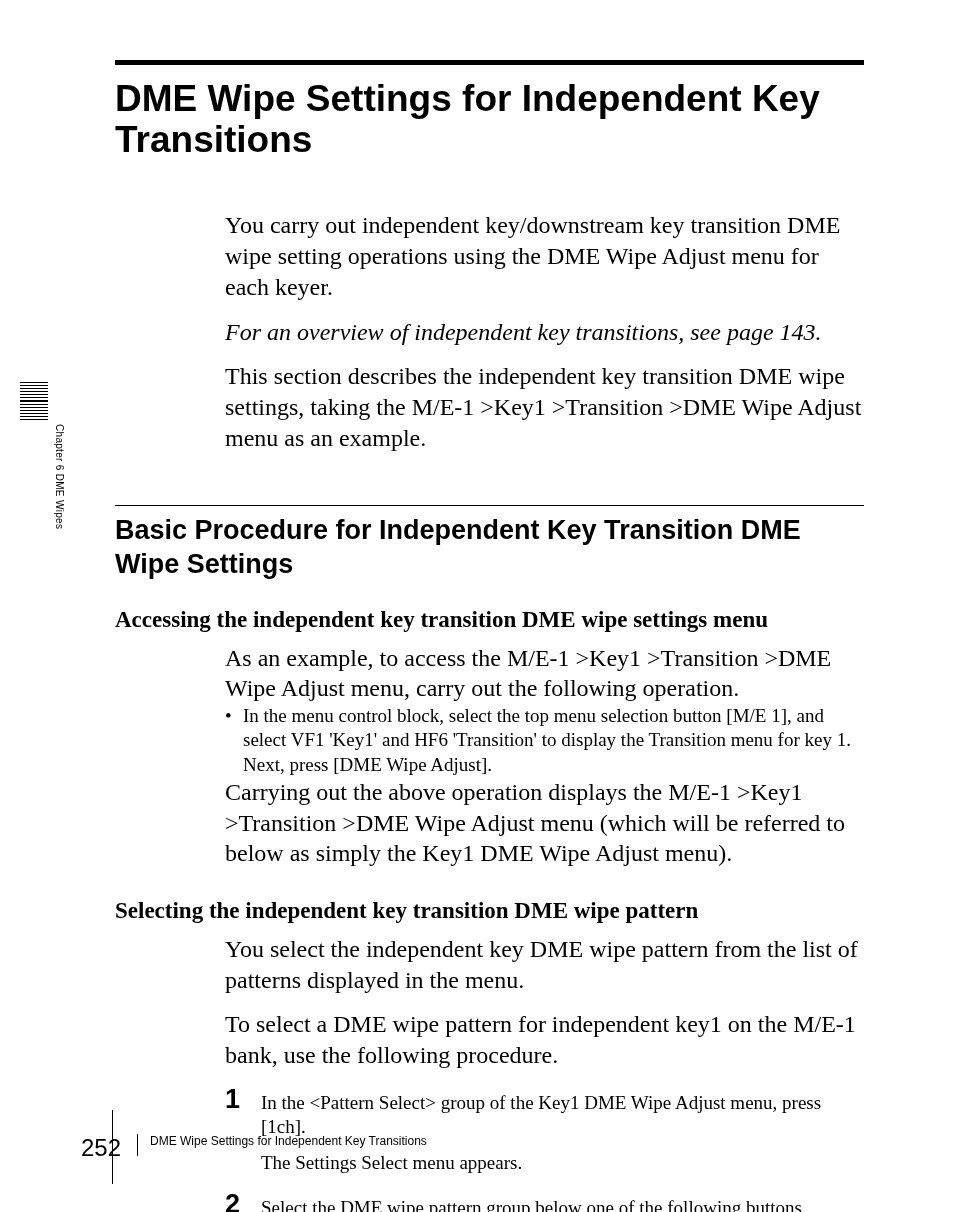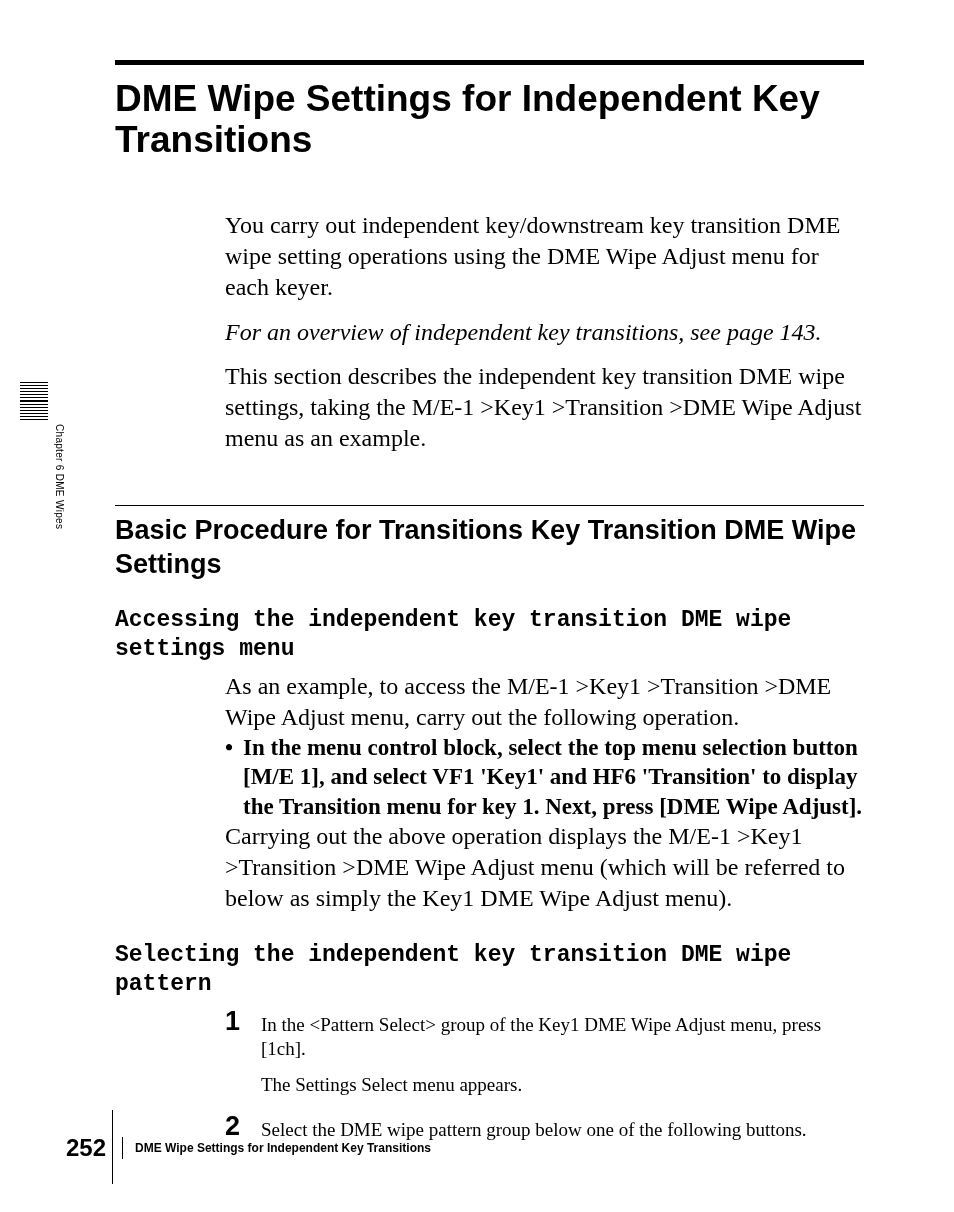--- a/index.html
+++ b/index.html
@@ -50,36 +50,35 @@
       margin-bottom: 8px;
     }
     .h2 {
       font-family: Arial, Helvetica, sans-serif;
       font-weight: bold;
       font-size: 27px;
       line-height: 1.25;
       margin-bottom: 24px;
     }
     .h3 {
-      font-family: Liberation Mono, monospace;
+      font-family: Liberation Serif, serif;
       font-weight: bold;
       font-size: 23px;
       line-height: 1.25;
       margin-bottom: 8px;
     }
     .bullet-list {
       list-style: none;
       margin-left: 0;
     }
     .bullet-list li {
-      font-size: 23px;
+      font-size: 19px;
       line-height: 1.28;
       padding-left: 18px;
       position: relative;
-      font-weight: bold;
     }
     .bullet-list li::before {
       content: "•";
       position: absolute;
       left: 0;
       top: 0;
     }
     .step-row {
       display: flex;
       align-items: flex-start;
@@ -131,24 +130,23 @@
     .sidebar-label {
       writing-mode: vertical-rl;
       font-family: Arial, Helvetica, sans-serif;
       font-size: 10px;
       margin-top: 46px;
       letter-spacing: 0.3px;
     }
     .footer {
       position: absolute;
       bottom: 50px;
-      left: 66px;
-      display: flex;
-      align-items: center;
-      font-weight: bold;
+      left: 81px;
+      display: flex;
+      align-items: flex-start;
     }
     .page-num {
       font-family: Arial, Helvetica, sans-serif;
       font-size: 24px;
       margin-right: 16px;
     }
     .footer-sep {
       width: 1px;
       height: 22px;
       background: #000;
@@ -177,35 +175,39 @@
   <div class="title-rule"></div>
   <h1 class="main-title">DME Wipe Settings for Independent Key Transitions</h1>
 
   <div class="body-text">
     <p class="para">You carry out independent key/downstream key transition DME wipe setting operations using the DME Wipe Adjust menu for each keyer.</p>
     <p class="para italic">For an overview of independent key transitions, see page 143.</p>
     <p class="para">This section describes the independent key transition DME wipe settings, taking the M/E-1 &gt;Key1 &gt;Transition &gt;DME Wipe Adjust menu as an example.</p>
   </div>
 
   <div class="section-divider"></div>
-  <h2 class="h2">Basic Procedure for Transitions Key Transition DME Wipe Settings</h2>
+  <h2 class="h2">Basic Procedure for Independent Key Transition DME Wipe Settings</h2>
 
   <div class="section-block">
     <h3 class="h3">Accessing the independent key transition DME wipe settings menu</h3>
     <div class="body-text">
       <p class="para" style="margin-bottom:0">As an example, to access the M/E-1 &gt;Key1 &gt;Transition &gt;DME Wipe Adjust menu, carry out the following operation.</p>
       <ul class="bullet-list">
         <li>In the menu control block, select the top menu selection button [M/E 1], and select VF1 'Key1' and HF6 'Transition' to display the Transition menu for key 1. Next, press [DME Wipe Adjust].</li>
       </ul>
       <p class="para" style="margin-bottom:12px">Carrying out the above operation displays the M/E-1 &gt;Key1 &gt;Transition &gt;DME Wipe Adjust menu (which will be referred to below as simply the Key1 DME Wipe Adjust menu).</p>
     </div>
   </div>
 
   <div class="section-block">
     <h3 class="h3">Selecting the independent key transition DME wipe pattern</h3>
+    <div class="body-text">
+      <p class="para">You select the independent key DME wipe pattern from the list of patterns displayed in the menu.</p>
+      <p class="para">To select a DME wipe pattern for independent key1 on the M/E-1 bank, use the following procedure.</p>
+    </div>
 
     <div class="step-row">
       <div class="step-num">1</div>
       <div class="step-text">In the &lt;Pattern Select&gt; group of the Key1 DME Wipe Adjust menu, press [1ch].</div>
     </div>
     <p class="step-sub">The Settings Select menu appears.</p>
 
     <div class="step-row">
       <div class="step-num">2</div>
       <div class="step-text">Select the DME wipe pattern group below one of the following buttons.</div>

